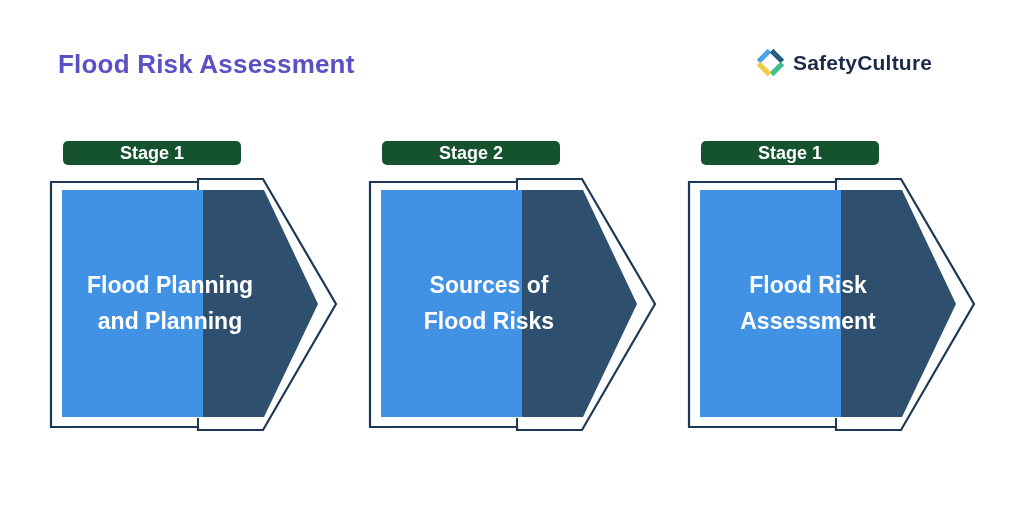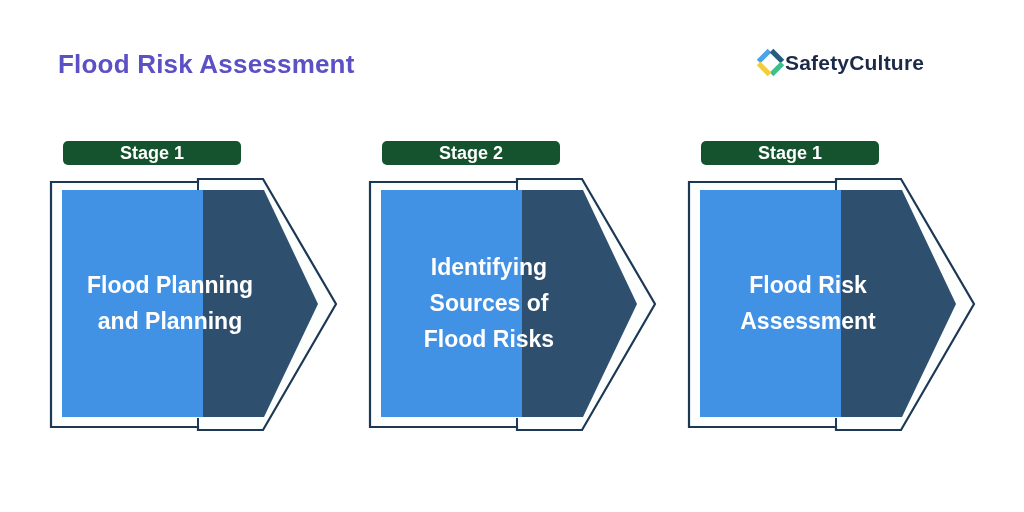--- a/index.html
+++ b/index.html
@@ -13,21 +13,21 @@
   .canvas { position: absolute; inset: 0; width: 1024px; height: 512px; background: #ffffff; border-radius: 16px; }
 
   
   .page-title {
     position: absolute; left: 58px; top: 51px;
     font-size: 26px; font-weight: bold; color: #5C50C5;
     letter-spacing: 0.2px; line-height: 1;
   }
   .brand {
     position: absolute; left: 756px; top: 48px;
-    display: flex; align-items: center; gap: 0;
+    display: flex; align-items: center; gap: 8px;
   }
   .brand-name {
     font-size: 21px; font-weight: bold; color: #1B2A49; letter-spacing: 0.2px;
   }
 
   
   .stage {
     position: absolute; top: 140px; width: 294px; height: 296px;
   }
   .stage.s1 { left: 48px; }
@@ -90,21 +90,20 @@
     <div class="badge">
       <span>Stage 2</span>
     </div>
     <svg class="arrow-svg" width="294" height="260" viewBox="0 0 294 260">
       <path d="M 3,7 L 150,7 L 150,4 L 215,4 L 288,129 L 215,255 L 150,255 L 150,252 L 3,252 Z" fill="#FDFEFE" stroke="#1C3855" stroke-width="2.2"></path>
       <path d="M 150,7 L 150,16 M 150,252 L 150,243" stroke="#1C3855" stroke-width="2"></path>
       <rect x="14" y="15" width="141" height="227" fill="#4191E4"></rect>
       <path d="M 155,15 L 216,15 L 270,129 L 216,242 L 155,242 Z" fill="#2F4F6E"></path>
     </svg>
     <div class="stage-label">
-      <span class="line">Identifying</span>
       <span class="line">Sources of</span>
       <span class="line">Flood Risks</span>
     </div>
   </div>
 
   <div class="stage s3">
     <div class="badge">
       <span>Stage 1</span>
     </div>
     <svg class="arrow-svg" width="294" height="260" viewBox="0 0 294 260">

